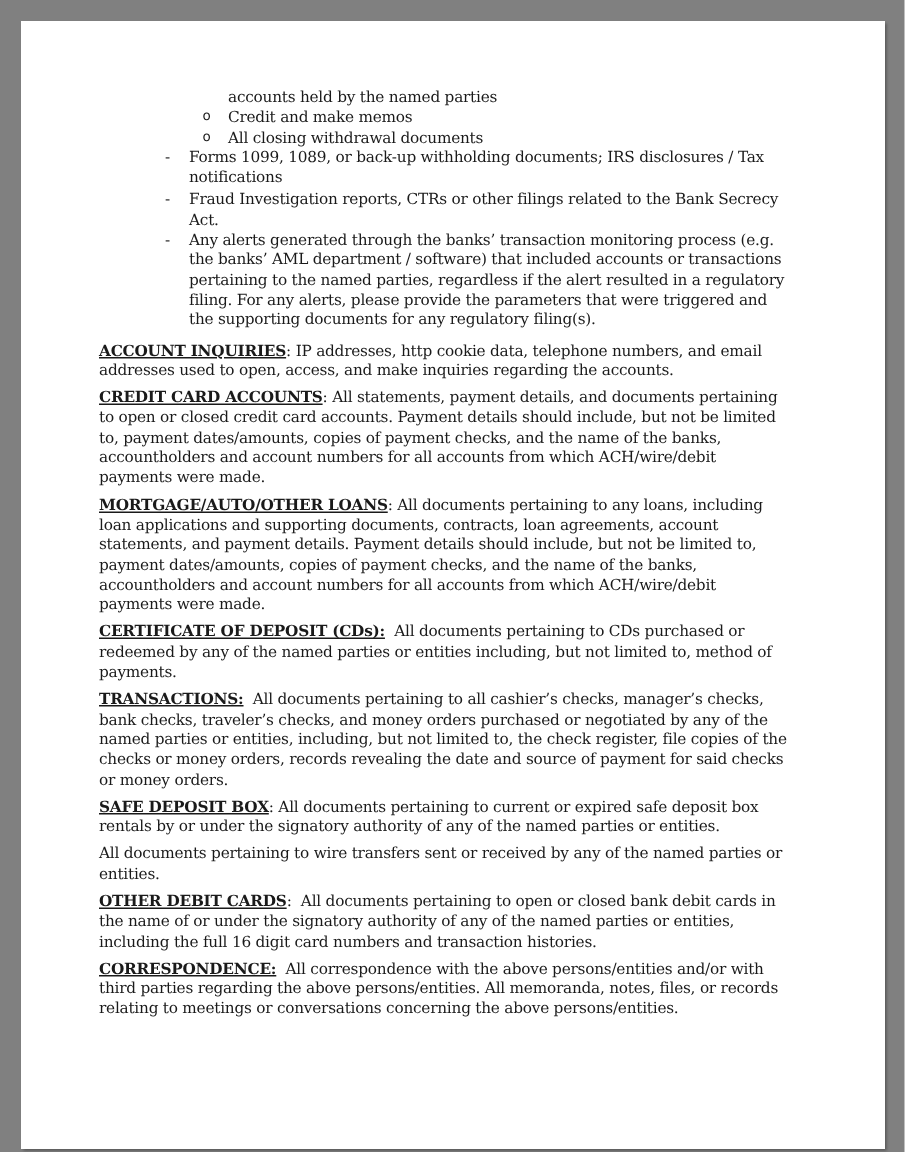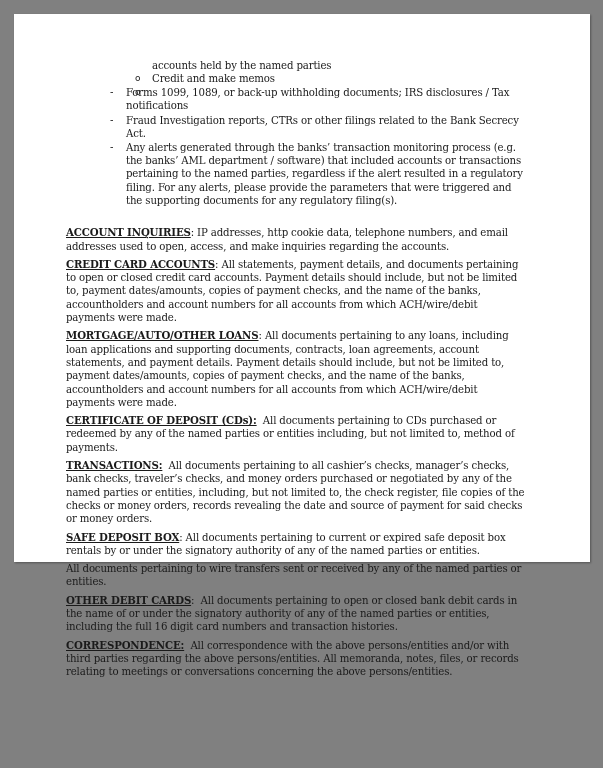--- a/index.html
+++ b/index.html
@@ -1,21 +1,21 @@
 <!DOCTYPE html>
 <html><head>
 <meta charset="utf-8">
 <style>
   html, body { margin: 0; padding: 0; }
   body {
     width: 603px; height: 768px; background: #808080; position: relative; overflow: hidden;
     font-family: "DejaVu Serif", "Liberation Serif", serif;
   }
   .page {
-    position: absolute; left: 14px; top: 14px; width: 576px; height: 548px;
+    position: absolute; left: 14px; top: 14px; width: 576px; height: 752px;
     background: #ffffff; box-shadow: 1px 1px 2px rgba(0,0,0,0.35);
   }
   .content {
     position: absolute; left: 52px; top: 45px; width: 460px;
     font-size: 10.2px; line-height: 13.3px; color: #1a1a1a; letter-spacing: -0.15px;
   }
   .sub { position: relative; padding-left: 86px; }
   .sub .mark { position: absolute; left: 69px; top: 0; font-family: "DejaVu Sans", sans-serif; font-size: 9px; }
   .dash { position: relative; padding-left: 60px; }
   .dash .mark { position: absolute; left: 44px; top: 0; }
@@ -31,36 +31,37 @@
     <div class="sub">
       <span>accounts held by the named parties</span>
     </div>
 
     <div class="sub">
       <span class="mark">o</span>
       <span>Credit and make memos</span>
     </div>
     <div class="sub">
       <span class="mark">o</span>
+      <span>All closing withdrawal documents</span>
     </div>
 
     <div class="dash">
       <span class="mark">-</span>
       <span>Forms 1099, 1089, or back-up withholding documents; IRS disclosures / Tax notifications</span>
     </div>
     <div class="dash" style="margin-top:2px">
       <span class="mark">-</span>
       <span>Fraud Investigation reports, CTRs or other filings related to the Bank Secrecy Act.</span>
     </div>
     <div class="dash">
       <span class="mark">-</span>
       <span>Any alerts generated through the banks’ transaction monitoring process (e.g. the banks’ AML department / software) that included accounts or transactions pertaining to the named parties, regardless if the alert resulted in a regulatory filing.  For any alerts, please provide the parameters that were triggered and the supporting documents for any regulatory filing(s).</span>
     </div>
 
-    <p class="para" style="margin-top:19px">
+    <p class="para" style="margin-top:7px">
       <span class="heading">ACCOUNT INQUIRIES</span><span>: </span><span>IP addresses, http cookie data, telephone numbers, and email addresses used to open, access, and make inquiries regarding the accounts.</span>
     </p>
 
     <p class="para">
       <span class="heading">CREDIT CARD ACCOUNTS</span><span>: </span><span>All statements, payment details, and documents pertaining to open or closed credit card accounts.  Payment details should include, but not be limited to, payment dates/amounts, copies of payment checks, and the name of the banks, accountholders and account numbers for all accounts from which ACH/wire/debit payments were made.</span>
     </p>
 
     <p class="para">
       <span class="heading">MORTGAGE/AUTO/OTHER LOANS</span><span>: </span><span>All documents pertaining to any loans, including loan applications and supporting documents, contracts, loan agreements, account statements, and payment details.  Payment details should include, but not be limited to, payment dates/amounts, copies of payment checks, and the name of the banks, accountholders and account numbers for all accounts from which ACH/wire/debit payments were made.</span>
     </p>

